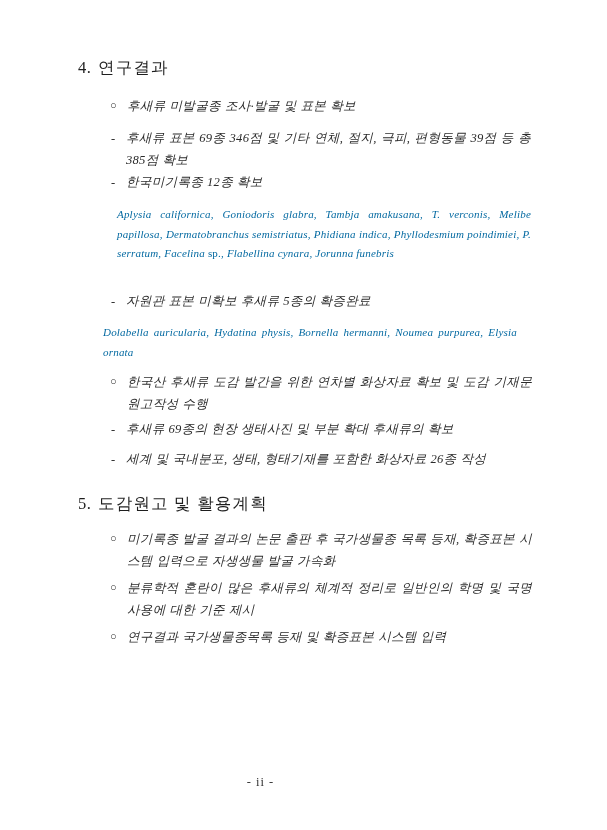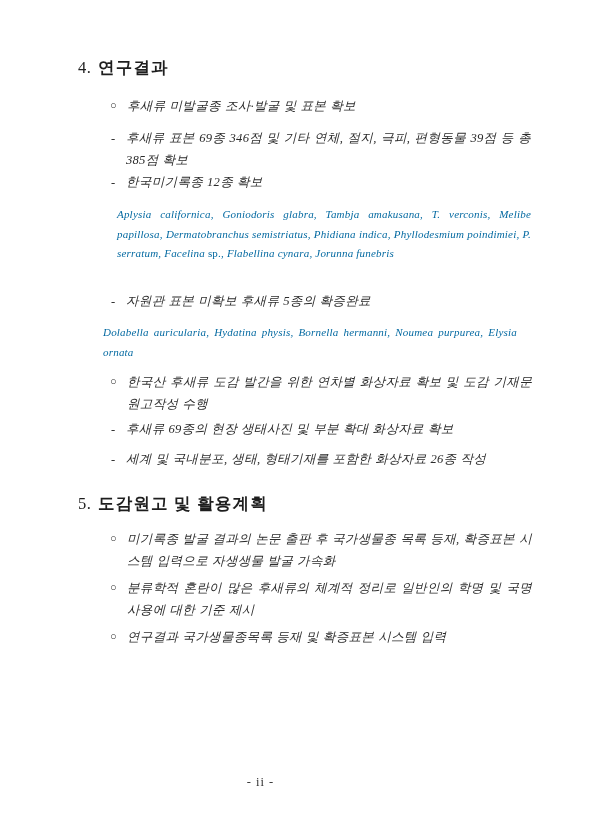--- a/index.html
+++ b/index.html
@@ -38,21 +38,20 @@
     letter-spacing: 0.4px;
     white-space: nowrap;
   }
   .section-heading .num {
     width: 20px;
     flex: 0 0 20px;
     text-align: left;
   }
   .section-heading .htext {
     letter-spacing: 1.2px;
-    font-weight: bold;
   }
 
   
   .bullet {
     display: flex;
     align-items: flex-start;
     font-size: 12.6px;
     line-height: 1.72;
     color: #2b2b2b;
   }
@@ -145,21 +144,21 @@
 
     <div class="species" style="position:absolute; left:103px; top:323px; width:414px;"><span>Dolabella auricularia, Hydatina physis, Bornella hermanni, Noumea purpurea, Elysia ornata</span></div>
 
     <div class="bullet lvl-circle" style="position:absolute; left:110px; top:372px; width:422px;">
       <span class="marker">○</span>
       <span class="btext">한국산 후새류 도감  발간을 위한 연차별 화상자료 확보 및 도감 기재문 원고작성 수행</span>
     </div>
 
     <div class="bullet lvl-dash" style="position:absolute; left:111px; top:419px; width:420px;">
       <span class="marker">-</span>
-      <span class="btext">후새류 69종의 현장 생태사진 및 부분 확대 화상자료 확보</span>
+      <span class="btext">후새류 69종의 현장 생태사진 및 부분 확대 후새류의 확보</span>
     </div>
 
     <div class="bullet lvl-dash" style="position:absolute; left:111px; top:449px; width:420px;">
       <span class="marker">-</span>
       <span class="btext">세계 및 국내분포, 생태, 형태기재를 포함한 화상자료 26종 작성</span>
     </div>
 
     <div class="section" style="position:absolute; left:78px; top:493px; width:460px;">
       <div class="section-heading">
         <span class="num">5.</span>

